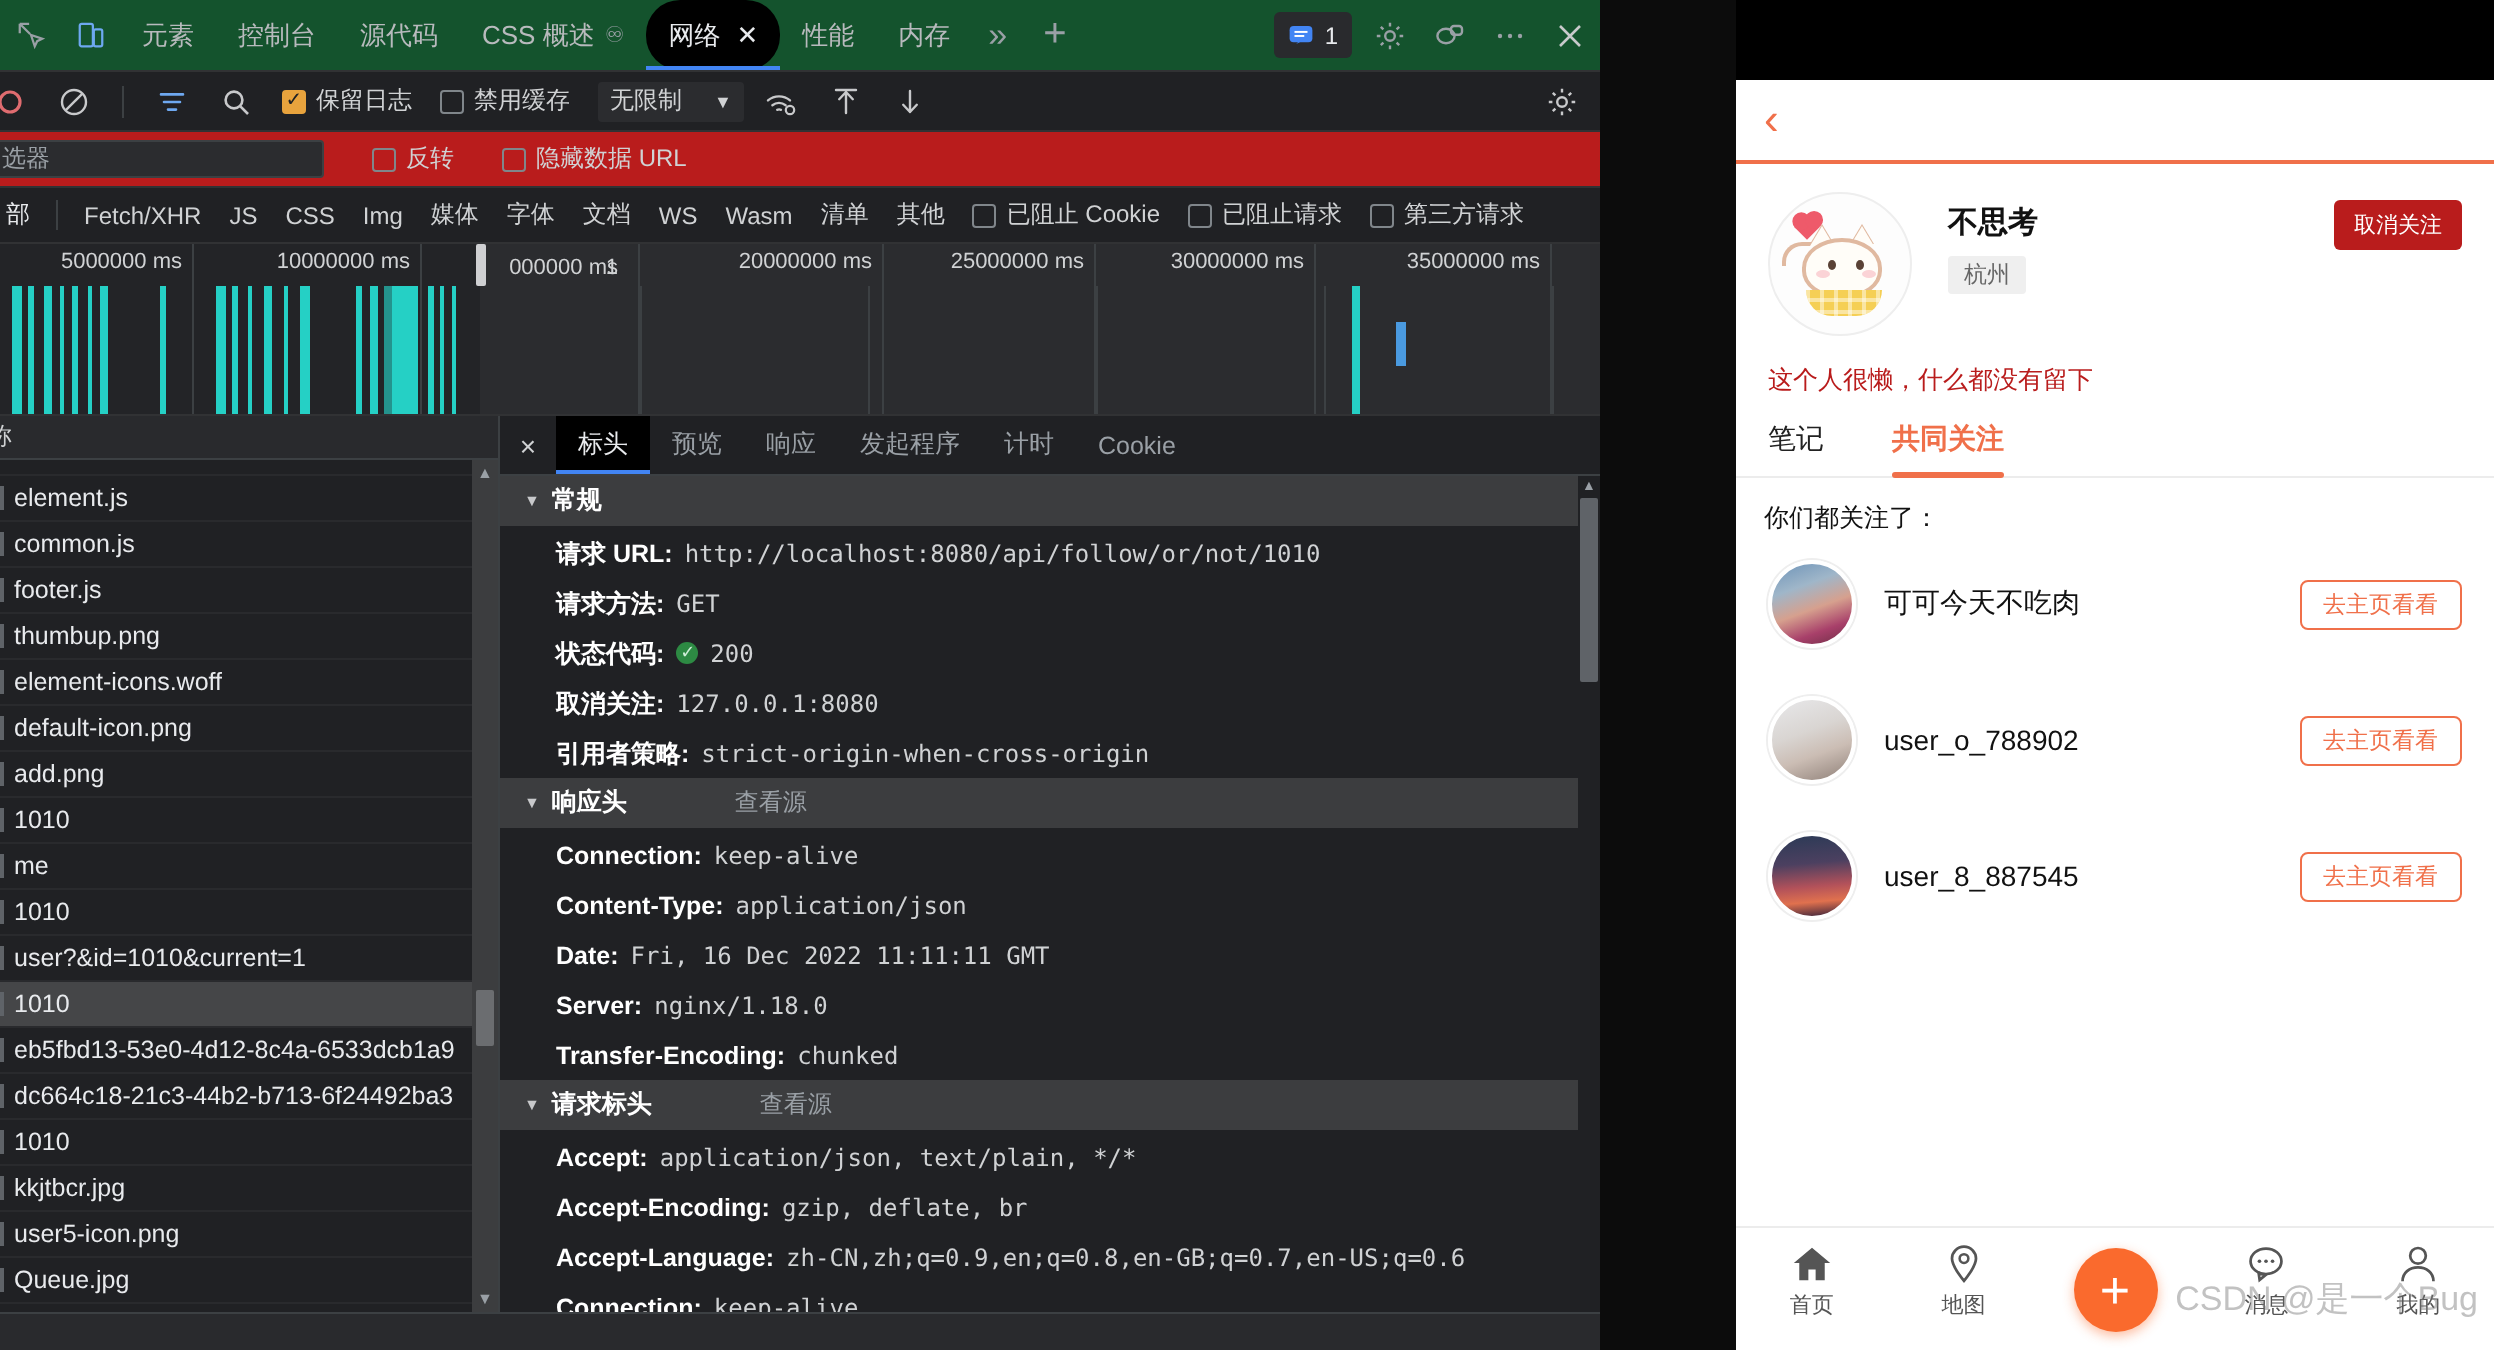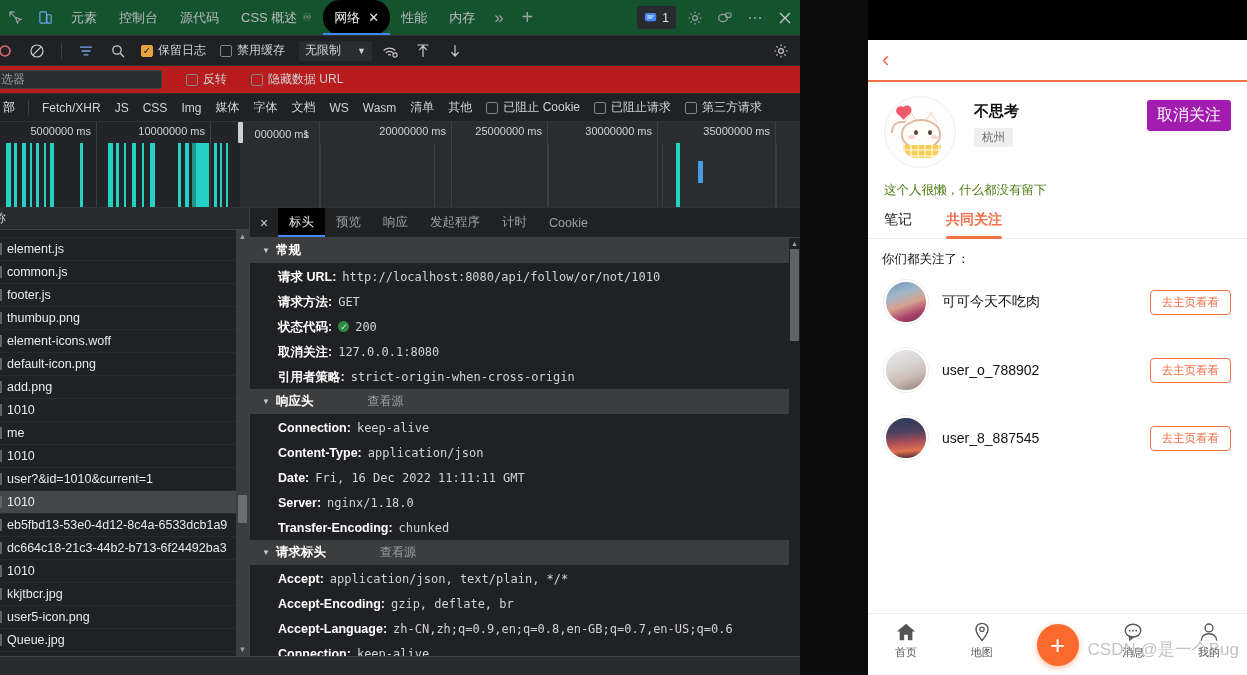--- a/index.html
+++ b/index.html
@@ -266,25 +266,25 @@
   .cat-heart { position:absolute; left:14px; top:12px; width:9px; height:9px; background:#ee5a6a; transform:rotate(-45deg);}
   .cat-heart::before,.cat-heart::after{content:""; position:absolute; width:9px; height:9px; background:#ee5a6a; border-radius:50%;}
   .cat-heart::before{ top:-4.5px; left:0;} .cat-heart::after{ top:0; left:4.5px;}
   .prof-mid { flex: 1 1 auto; padding-left: 18px; padding-top: 6px; min-width: 0;}
   .prof-name { font-size: 15px; font-weight: bold; color: #111; }
   .prof-city {
     display: inline-block; margin-top: 7px; background: #efefef;
     color: #666; font-size: 11.5px; padding: 2px 8px; border-radius: 2px;
   }
   .btn-unfollow {
-    background: #a21caf; color: #fff; font-size: 16px;
+    background: #b91c1c; color: #fff; font-size: 11px;
     padding: 5px 10px; border-radius: 3px; flex: none; margin-top: 4px;
     white-space: nowrap;
   }
-  .prof-bio { padding: 14px 16px 0 16px; font-size: 12.5px; color: #4d7c0f; }
+  .prof-bio { padding: 14px 16px 0 16px; font-size: 12.5px; color: #b91c1c; }
   .ph-tabs {
     display: flex; gap: 34px; padding: 12px 16px 0 16px;
     border-bottom: 1px solid #ececec; position: relative;
   }
   .ph-tab { font-size: 14px; color: #222; padding-bottom: 9px; position: relative; }
   .ph-tab.sel { color: #f0704a; font-weight: bold; }
   .ph-tab.sel::after {
     content: ""; position: absolute; left: 0; right: 0; bottom: -1px;
     height: 3px; background: #f0704a; border-radius: 2px;
   }
@@ -561,21 +561,21 @@
           </div>
         <div class="ov-tick" style="left:97px;width:114px;">
             <span>10000000 ms</span>
           </div>
         <div class="ov-tick" style="left:211px;width:109px;">
             <span>
               <span>1</span>
               <span>000000 ms</span>
             </span>
           </div>
-        <div class="ov-tick" style="left:320px;width:132px;text-decoration:underline;">
+        <div class="ov-tick" style="left:320px;width:122px;text-decoration:underline;">
             <span>20000000 ms</span>
           </div>
         <div class="ov-tick" style="left:434px;width:114px;">
             <span>25000000 ms</span>
           </div>
         <div class="ov-tick" style="left:548px;width:110px;">
             <span>30000000 ms</span>
           </div>
         <div class="ov-tick" style="left:662px;width:114px;">
             <span>35000000 ms</span>

